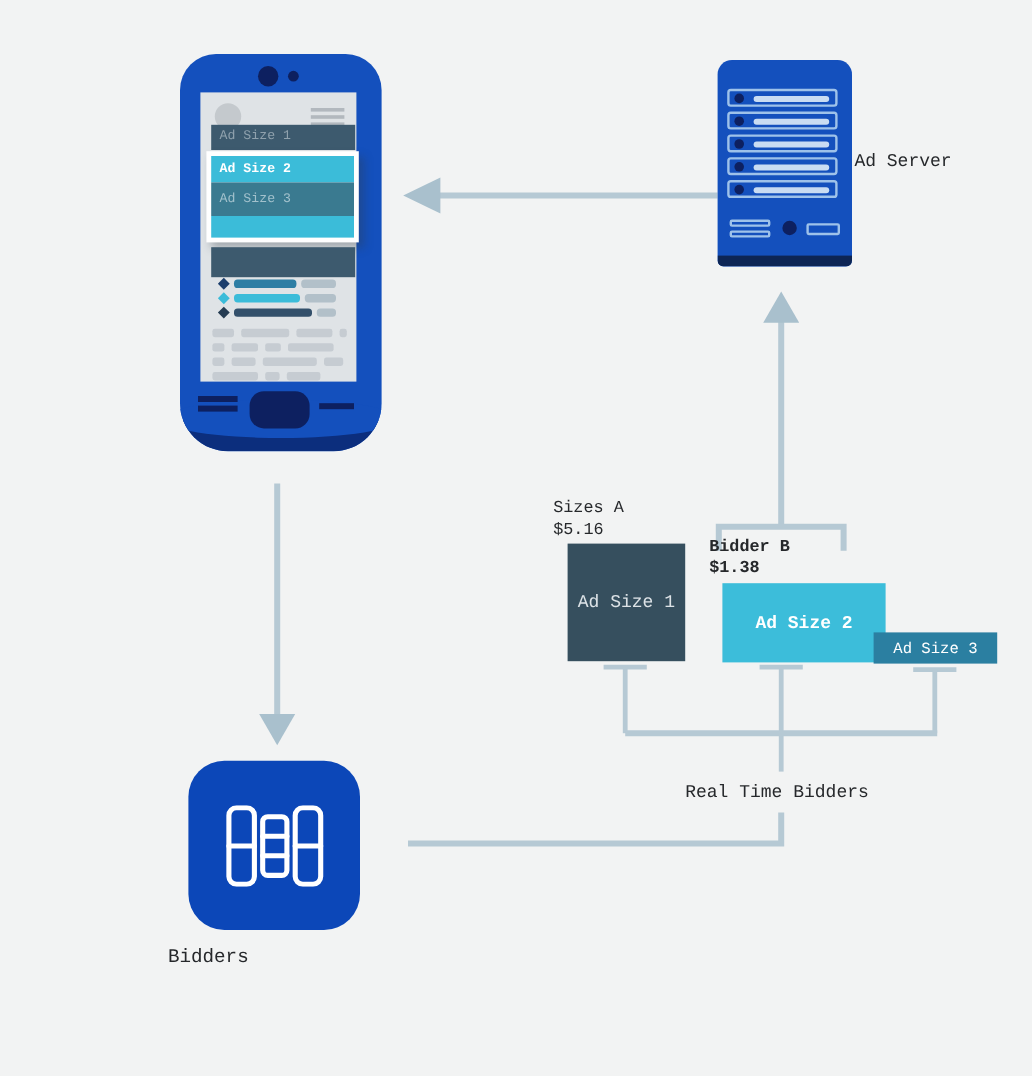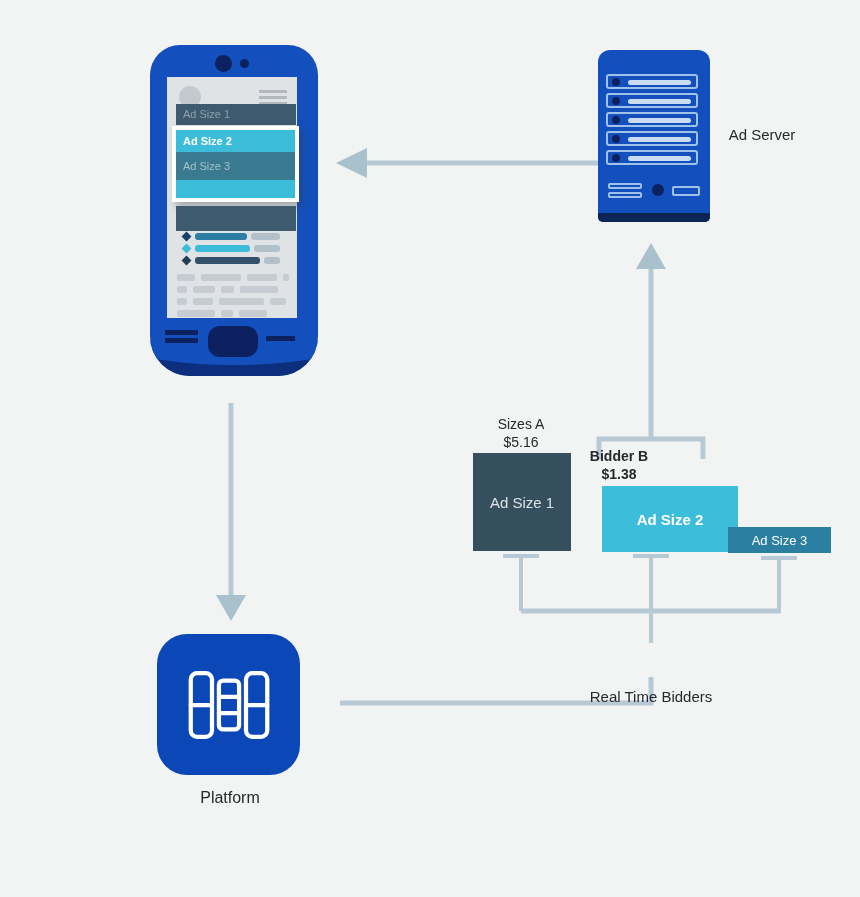--- a/index.html
+++ b/index.html
@@ -1,18 +1,18 @@
 <!DOCTYPE html>
 <html><head>
 <meta charset="utf-8">
 <style>
   html,body{margin:0;padding:0;background:#f2f3f3;font-family:"Liberation Sans",sans-serif;}
   #canvas{position:relative;width:860px;height:897px;background:#f2f3f3;overflow:hidden;}
-  .abs{position:absolute;}
-  .label{color:#26282b;text-align:center;line-height:1.25;}
+  .abs{position:absolute;font-family:Liberation Mono, monospace;}
+  .label{color:#26282b;text-align:left;line-height:1.25;}
 
   
   #connector-layer{position:absolute;left:0;top:0;width:860px;height:897px;pointer-events:none;}
   .conn{stroke:#b6c9d4;fill:none;}
   .head{fill:#a9c0cd;stroke:none;}
 
   
   .phone-body{left:150px;top:45px;width:168px;height:331px;background:#1450bd;
               border-radius:30px 30px 40px 40px;overflow:hidden;}
   .phone-bottom-dark{left:0;right:0;bottom:0;height:26px;background:#0c2e7d;}
@@ -185,38 +185,38 @@
     <div class="server-base"></div>
   </div>
   <div class="abs label diagram-label" style="left:712px;top:126px;width:100px;">Ad Server</div>
 
   <div class="abs label bidder-label" style="left:461px;top:416px;">
     <div>Sizes A</div>
     <div>$5.16</div>
   </div>
   <div class="abs box-a">Ad Size 1</div>
 
-  <div class="abs label bidder-label bold" style="left:559px;top:448px;">
+  <div class="abs label bidder-label bold" style="left:591px;top:448px;">
     <div>Bidder B</div>
     <div>$1.38</div>
   </div>
   <div class="abs box-b">Ad Size 2</div>
 
   <div class="abs box-c">Ad Size 3</div>
 
-  <div class="abs label diagram-label" style="left:571px;top:688px;width:160px;">Real Time Bidders</div>
+  <div class="abs label diagram-label" style="left:571px;top:652px;width:160px;">Real Time Bidders</div>
 
   <div class="abs platform-icon">
     <svg width="82" height="68" viewBox="0 0 76 64" fill="none" stroke="#ffffff" stroke-width="4" stroke-linejoin="round" stroke-linecap="round">
       <rect x="2" y="2" width="20" height="60" rx="6"></rect>
       <line x1="2" y1="32" x2="22" y2="32"></line>
       <rect x="54" y="2" width="20" height="60" rx="6"></rect>
       <line x1="54" y1="32" x2="74" y2="32"></line>
       <rect x="28.5" y="9" width="19" height="46" rx="4"></rect>
       <line x1="28.5" y1="24.3" x2="47.5" y2="24.3"></line>
       <line x1="28.5" y1="39.6" x2="47.5" y2="39.6"></line>
     </svg>
   </div>
   <div class="abs label platform-label" style="left:140px;top:788px;width:180px;">
-    <div>Platform</div>
+    <div>Bidders</div>
   </div>
 
 </div>
 
 </body></html>

